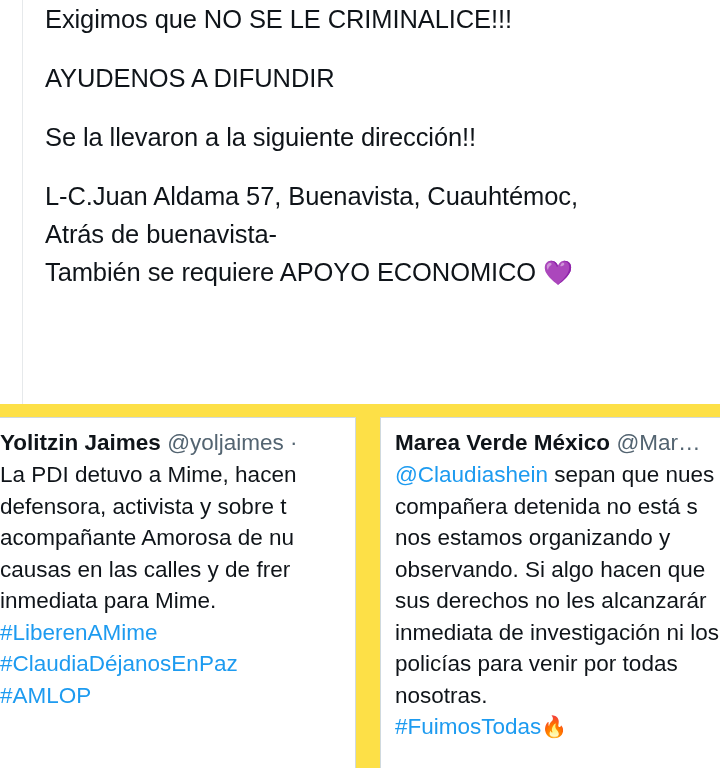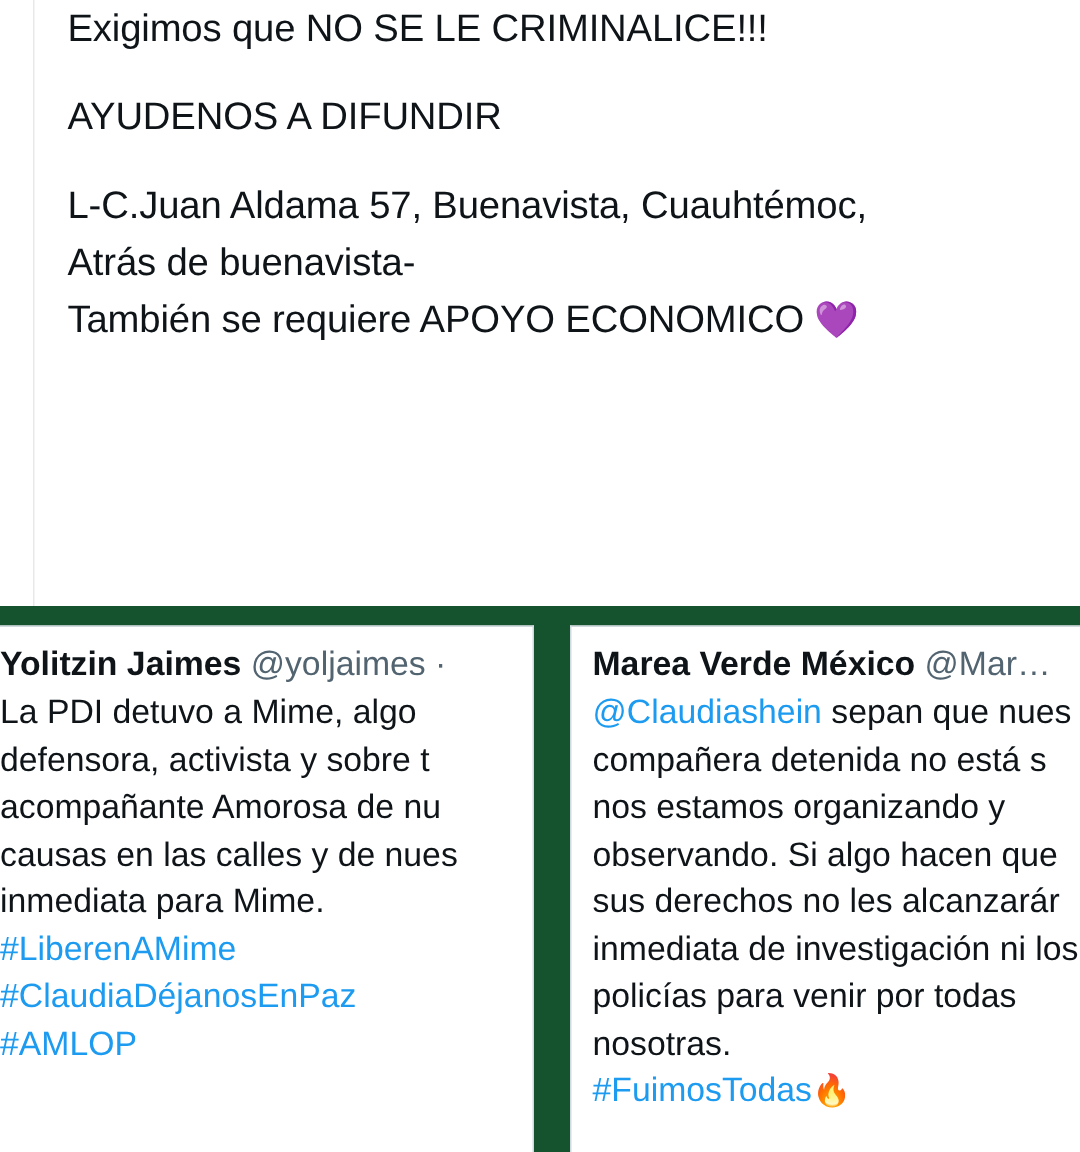--- a/index.html
+++ b/index.html
@@ -11,21 +11,21 @@
     width: 720px;
     height: 768px;
     overflow: hidden;
     font-family: "Liberation Sans", sans-serif;
     color: #0f1419;
   }
   .screen {
     position: relative;
     width: 720px;
     height: 768px;
-    background: #14532d;
+    background: #fde047;
   }
 
   
   .main-tweet {
     position: absolute;
     left: 0;
     top: 0;
     width: 720px;
     height: 404px;
     background: #ffffff;
@@ -129,40 +129,41 @@
 </head>
 <body>
 
 <div class="screen">
 
   <div class="main-tweet">
     <div class="left-rule"></div>
     <div class="main-text">
       <p class="para">Exigimos que NO SE LE CRIMINALICE!!!</p>
       <p class="para">AYUDENOS A DIFUNDIR</p>
+      <p class="para">Se la llevaron a la siguiente dirección!!</p>
       <p class="para tight">L-C.Juan Aldama 57, Buenavista, Cuauhtémoc,</p>
       <p class="para tight"> Atrás de buenavista-</p>
       <p class="para tight"><span>También se requiere APOYO ECONOMICO </span><span class="heart">💜</span></p>
     </div>
   </div>
 
   <div class="cards">
 
     <div class="card card-left">
       <div class="card-inner">
         <div class="card-head">
           <span class="name">Yolitzin Jaimes</span>
           <span class="handle">@yoljaimes</span>
           <span class="dot">·</span>
         </div>
         <div class="card-body">
-          <span class="ln">La PDI detuvo a Mime, algo</span>
+          <span class="ln">La PDI detuvo a Mime, hacen</span>
           <span class="ln">defensora, activista y sobre t</span>
           <span class="ln">acompañante Amorosa de nu</span>
-          <span class="ln">causas en las calles y de nues</span>
+          <span class="ln">causas en las calles y de frer</span>
           <span class="ln">inmediata para Mime.</span>
           <span class="ln hashtag">#LiberenAMime</span>
           <span class="ln hashtag">#ClaudiaDéjanosEnPaz</span>
           <span class="ln hashtag">#AMLOP</span>
         </div>
       </div>
     </div>
 
     <div class="card card-right">
       <div class="card-inner">

